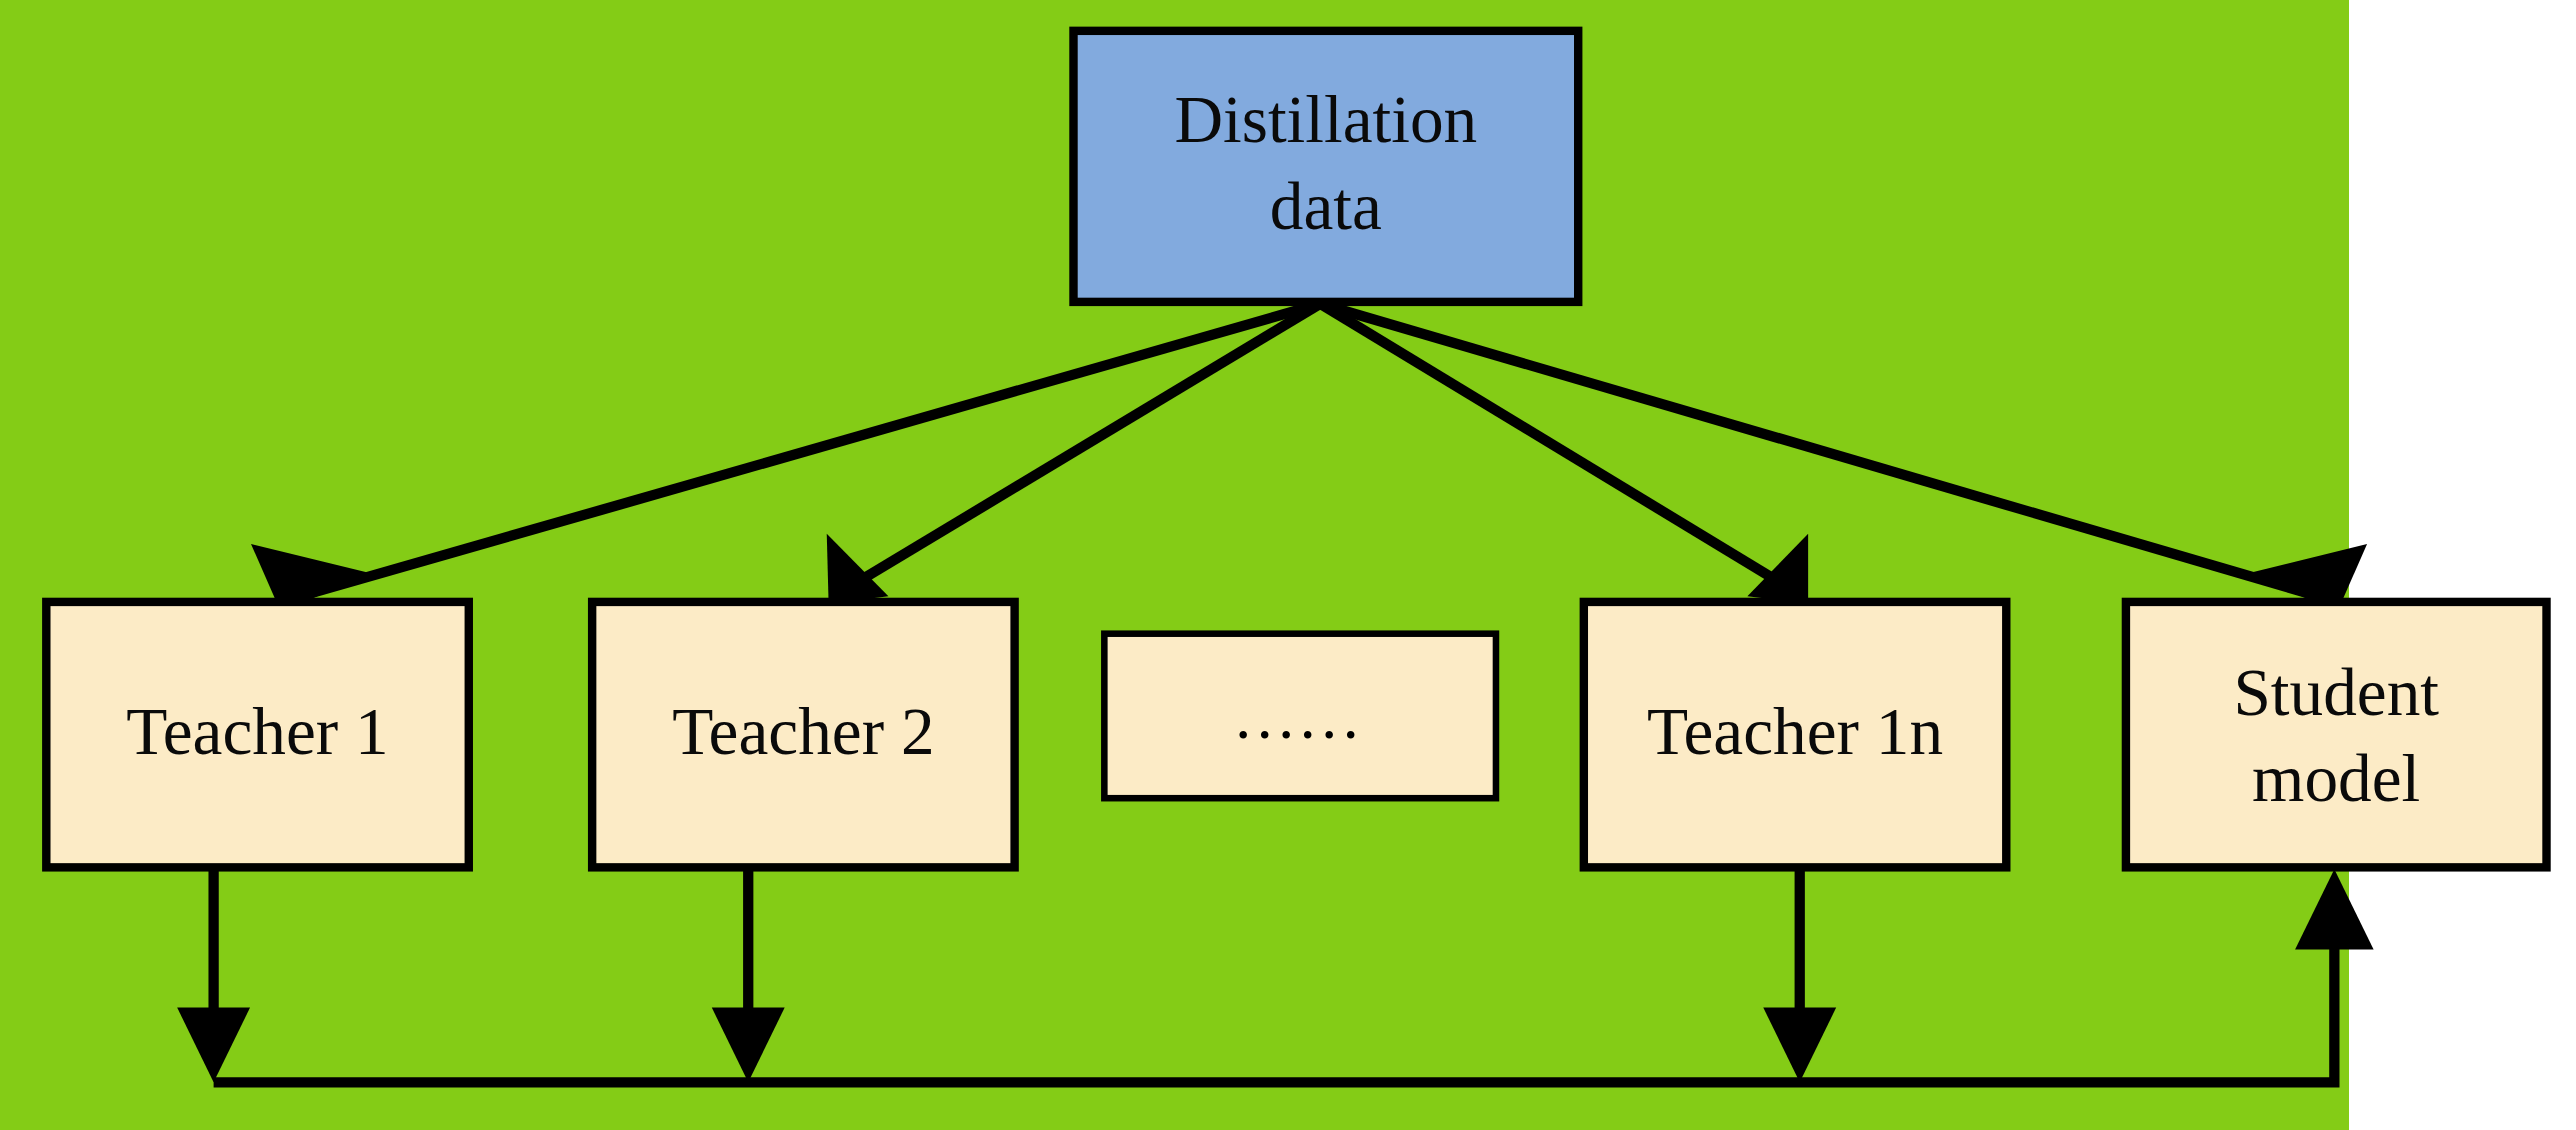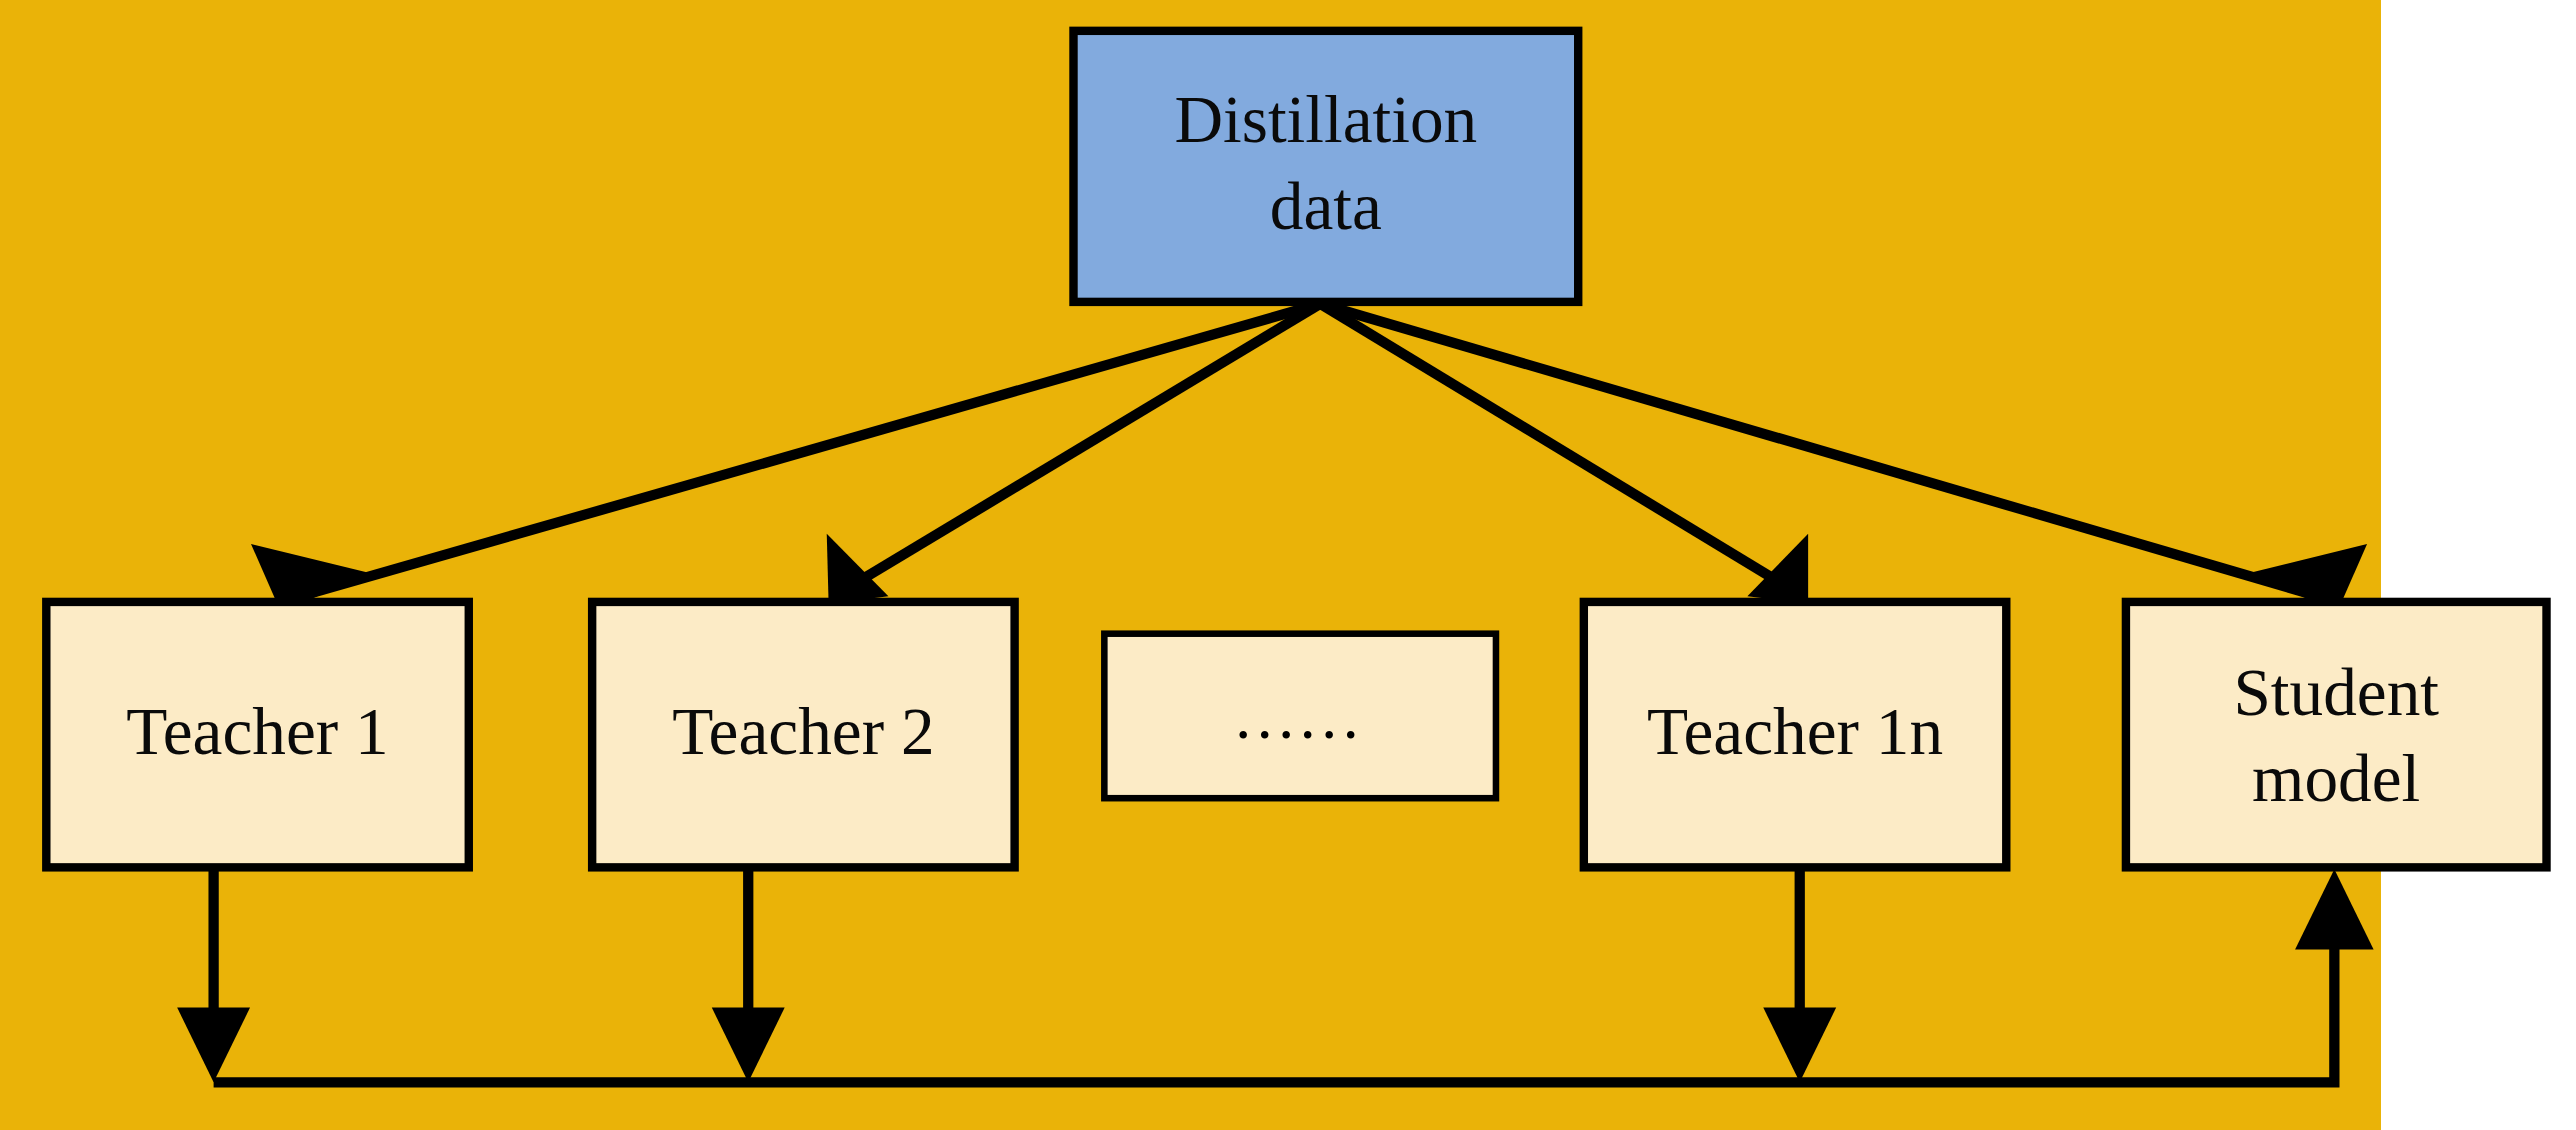--- a/index.html
+++ b/index.html
@@ -10,22 +10,21 @@
   body {
     width: 2576px;
     height: 1130px;
     font-family: "Liberation Serif", "DejaVu Serif", serif;
     overflow: hidden;
   }
   #diagram-root {
     position: relative;
     width: 2349px;
     height: 1130px;
-    background: #eab308;
-    padding-left: 32px;
+    background: #84cc16;
   }
   svg.diagram-canvas {
     position: absolute;
     top: 0;
     left: 0;
     width: 2576px;
     height: 1130px;
     display: block;
   }
   .node-rect {

